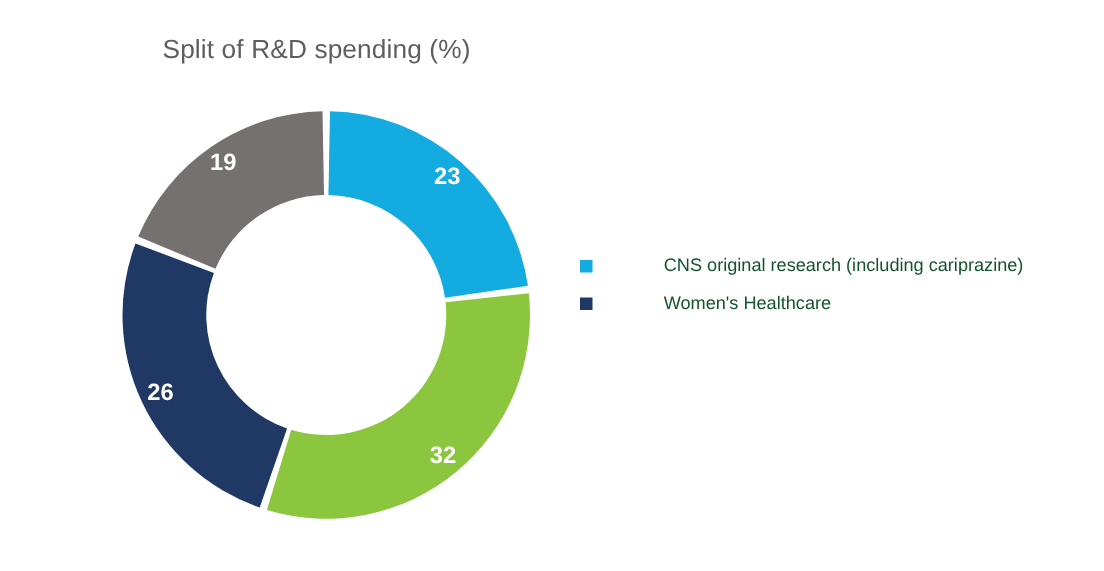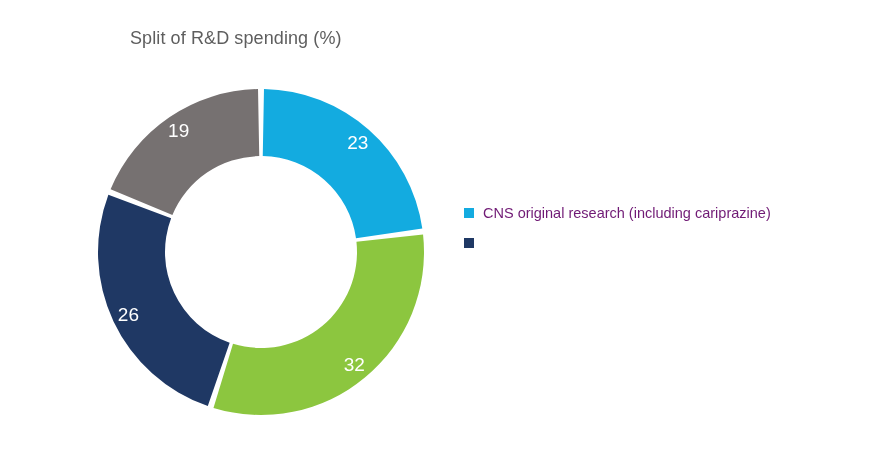--- a/index.html
+++ b/index.html
@@ -22,33 +22,34 @@
     top: 0;
     width: 883px;
     height: 457px;
   }
 
   
   #chart-title {
     position: absolute;
     left: 130px;
     top: 28px;
-    font-size: 18px;
+    font-size: 21px;
     color: #5e5e5e;
     letter-spacing: 0.1px;
     white-space: nowrap;
   }
 
   
   #plot-area {
     position: absolute;
     left: 78px;
     top: 69px;
     width: 366px;
     height: 366px;
+    font-weight: bold;
   }
   #donut-svg {
     display: block;
     width: 366px;
     height: 366px;
   }
   .slice-label {
     font-family: "Liberation Sans", sans-serif;
     font-size: 19px;
     fill: #ffffff;
@@ -67,23 +68,24 @@
     height: 30px;
   }
   .legend-swatch {
     width: 10px;
     height: 10px;
     flex: 0 0 10px;
     margin-right: 9px;
   }
   .legend-label {
     font-size: 14.5px;
-    color: #701a75;
+    color: #14532d;
     white-space: nowrap;
     line-height: 1;
+    margin-left: 48px;
   }
 </style>
 </head>
 <body>
 
 <div id="chart-figure">
 
   <div id="chart-title">Split of R&amp;D spending (%)</div>
 
   <div id="plot-area">
@@ -103,16 +105,17 @@
     </svg>
   </div>
 
   <div id="chart-legend">
     <div class="legend-item">
       <span class="legend-swatch" style="background: rgb(19, 171, 224);"></span>
       <span class="legend-label">CNS original research (including cariprazine)</span>
     </div>
     <div class="legend-item">
       <span class="legend-swatch" style="background: rgb(31, 56, 100);"></span>
+      <span class="legend-label">Women's Healthcare</span>
     </div>
   </div>
 
 </div>
 
 </body></html>

